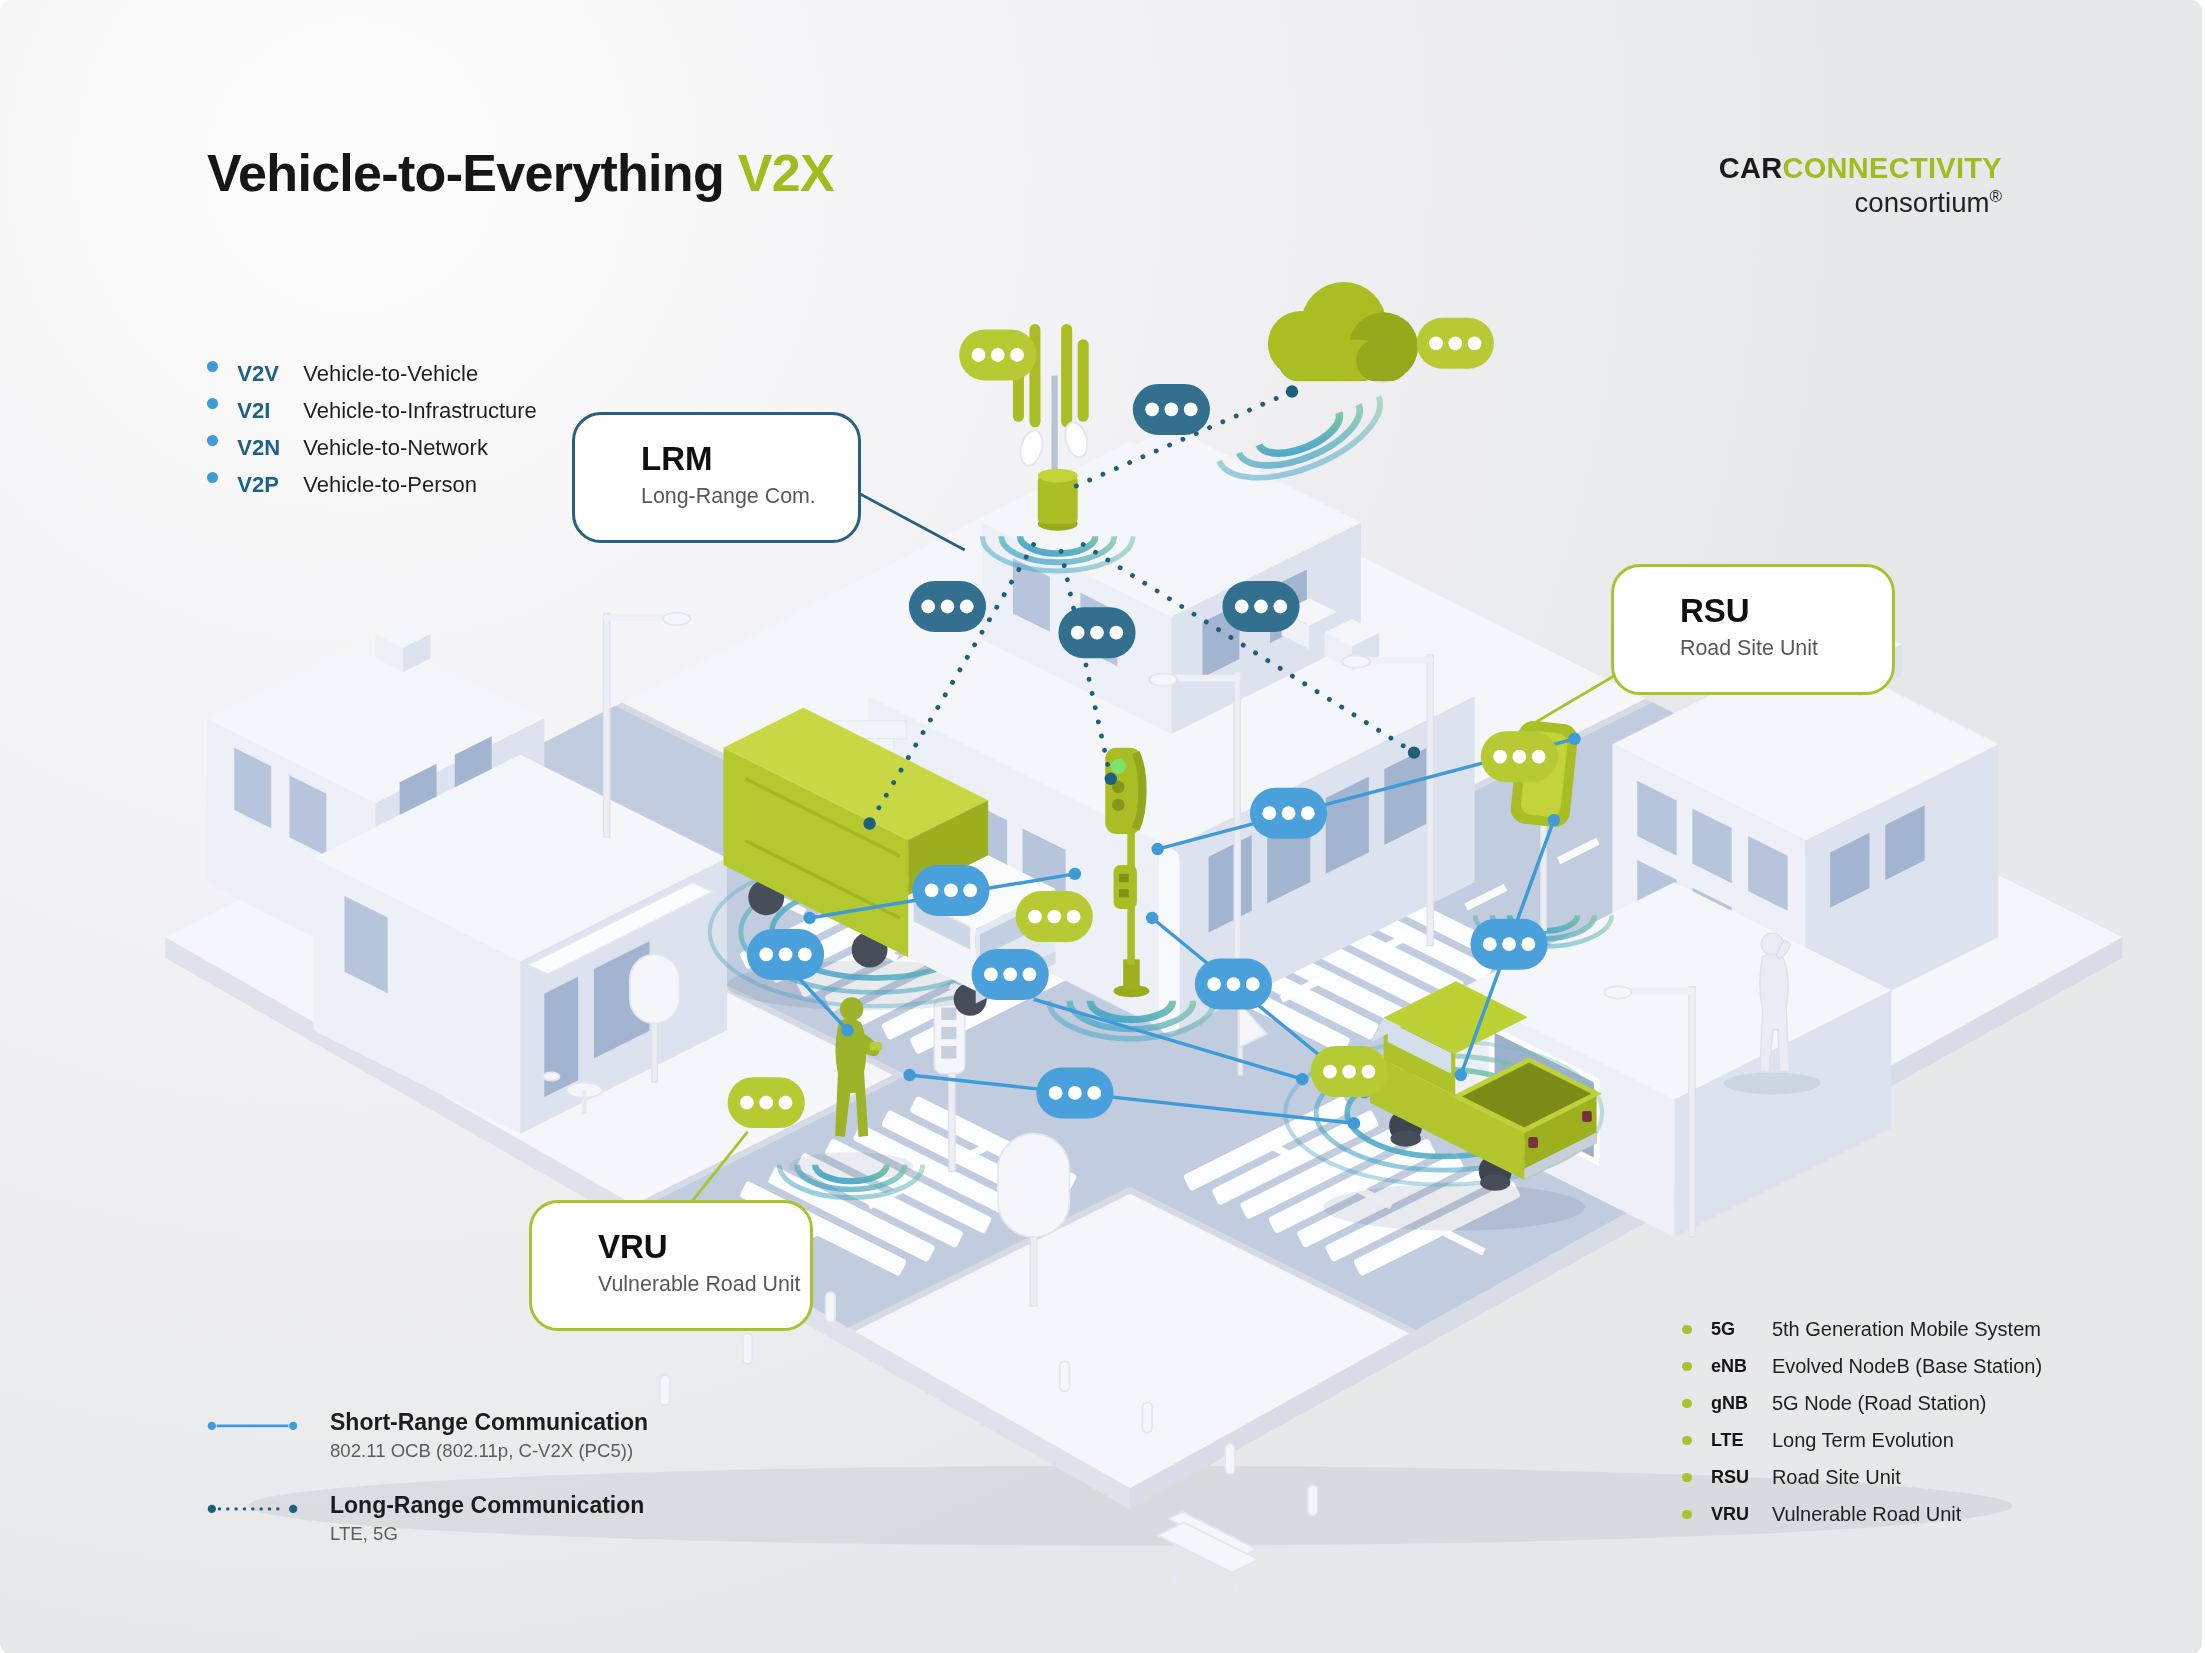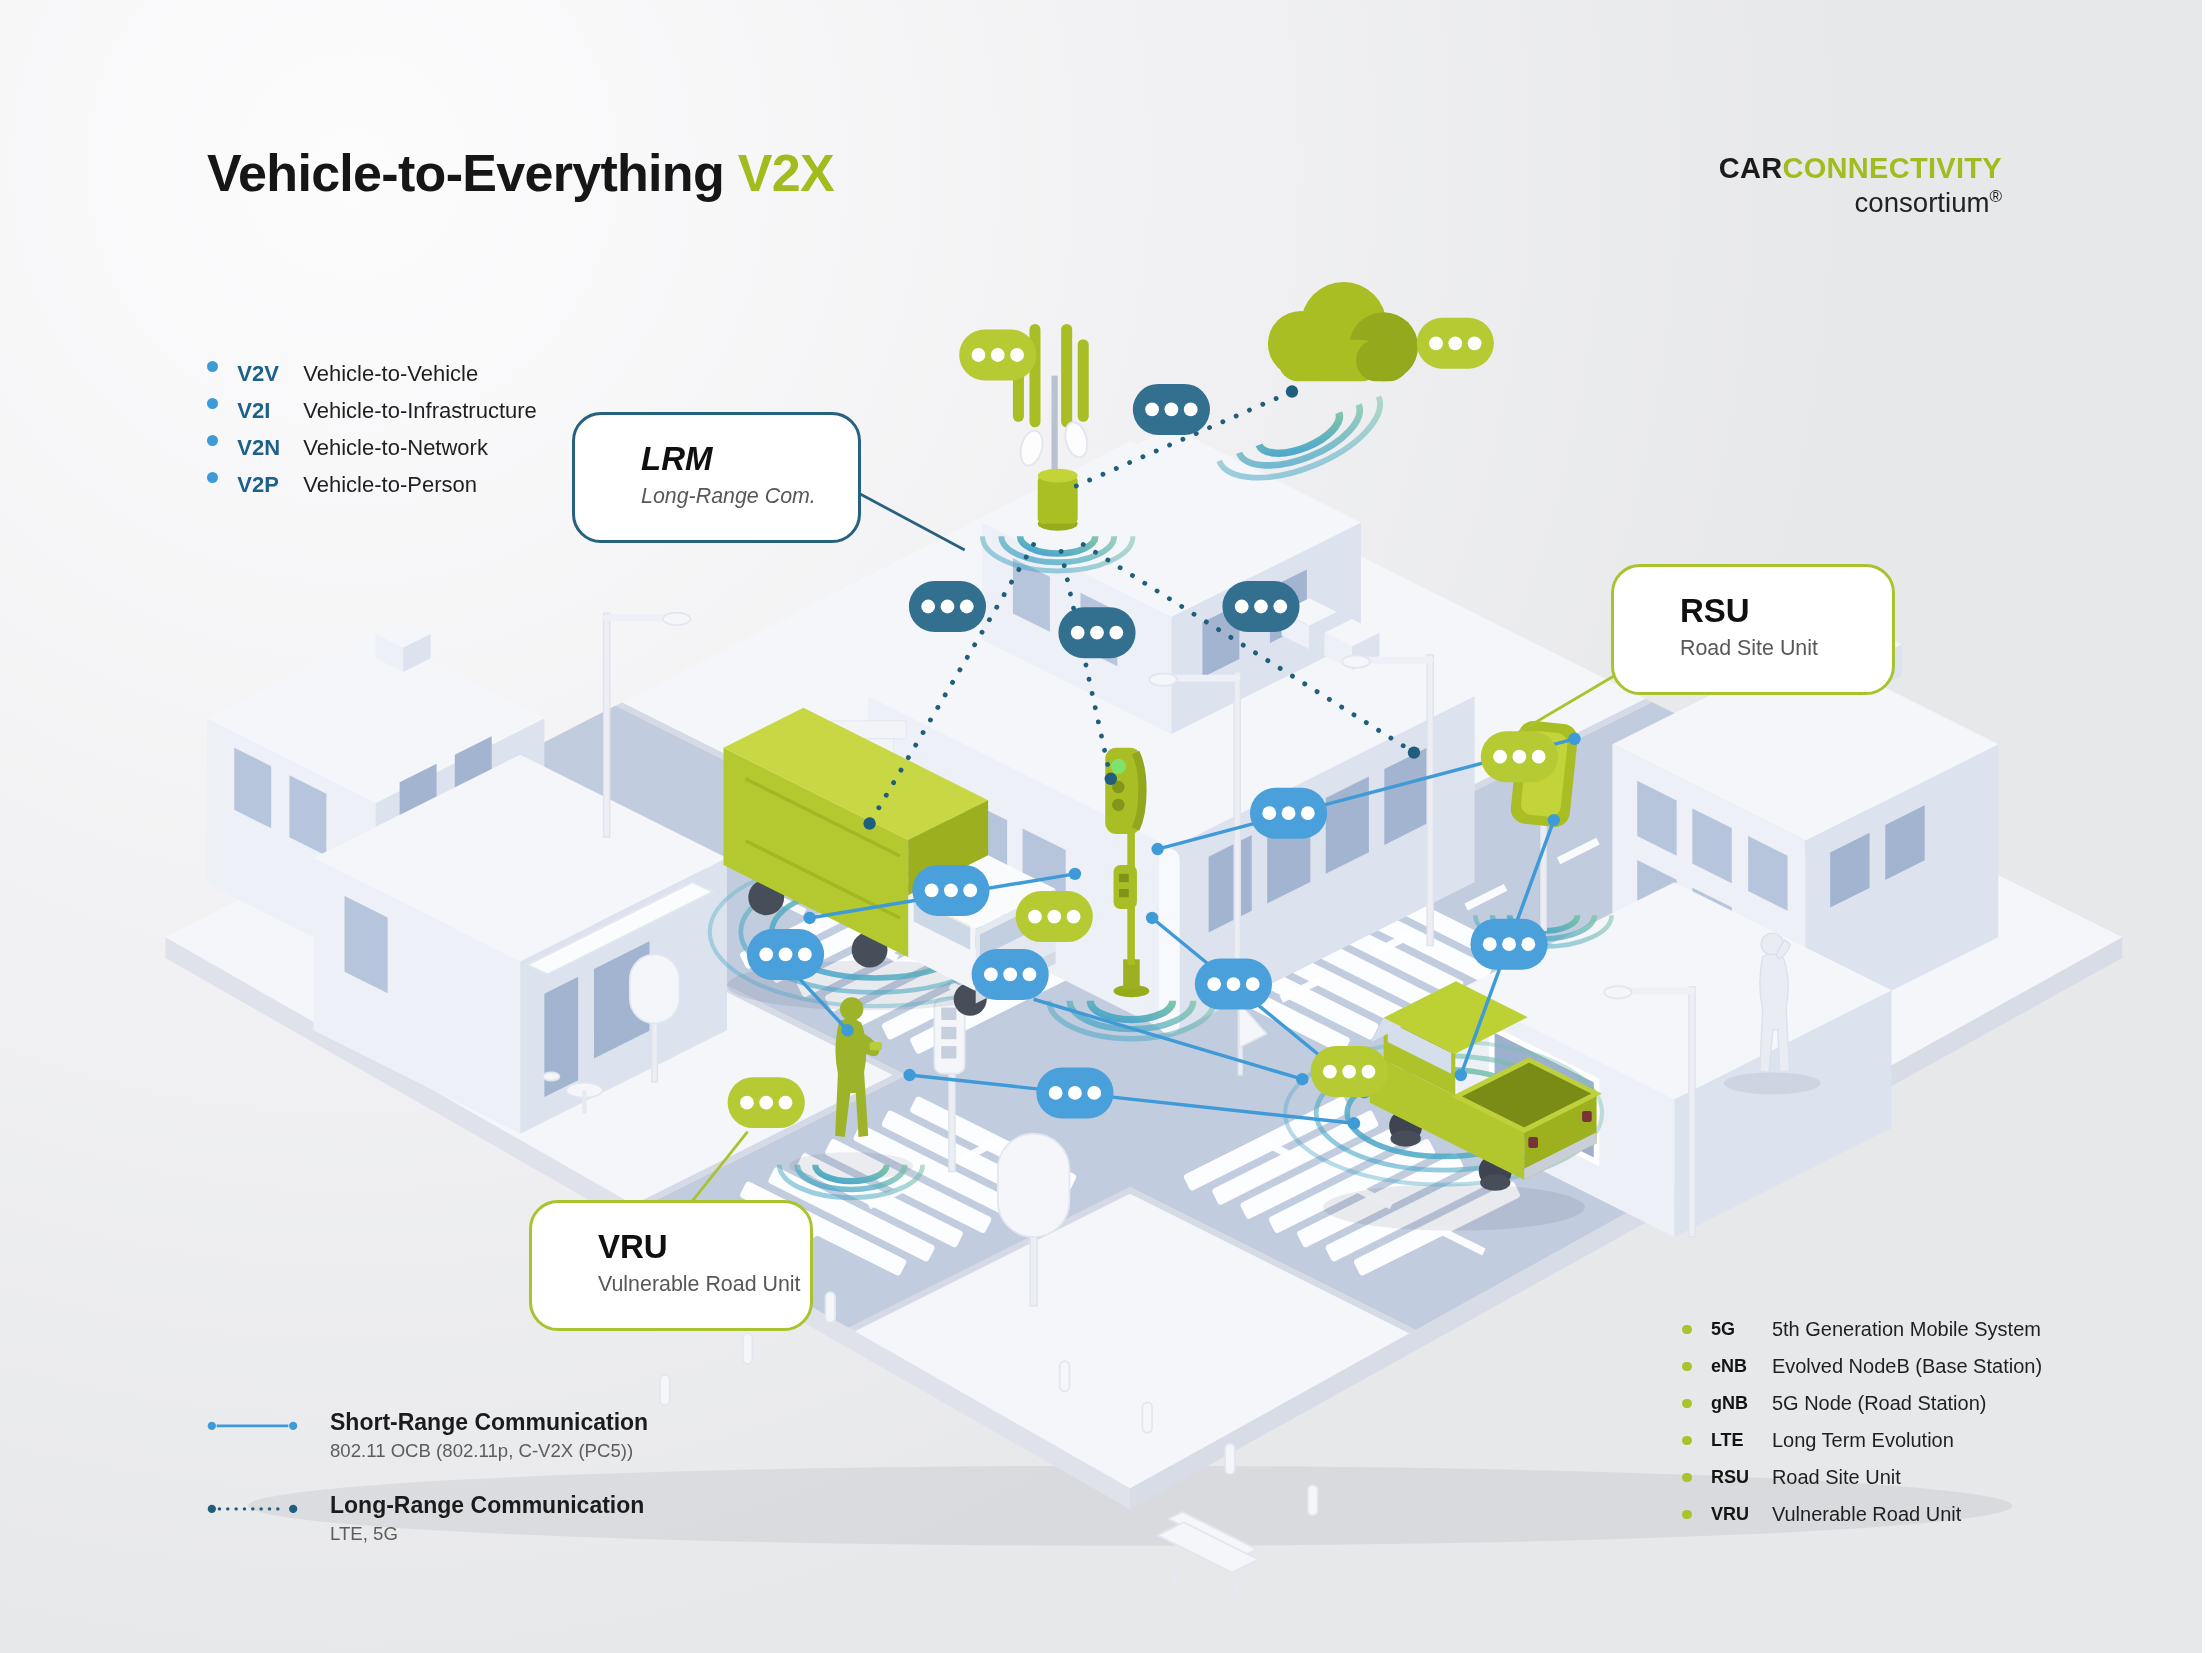--- a/index.html
+++ b/index.html
@@ -1,18 +1,18 @@
 <!DOCTYPE html>
 <html style="font-size:11px"><head>
 <meta charset="utf-8">
 <style>
   html,body{margin:0;padding:0;width:2205px;height:1654px;overflow:hidden;
     font-family:"Liberation Sans",sans-serif;}
   .canvas{position:relative;width:2202px;height:1654px;
-    background:radial-gradient(1516px at 16% 10%, #fcfcfd 0%, #f1f1f3 55%, #e7e8ea 100%);}
+    background:radial-gradient(1516px at 16% 10%, #fcfcfd 0%, #f1f1f3 55%, #e7e8ea 100%);border-radius:11px;}
   svg.scene{position:absolute;left:0;top:0;width:2205px;height:1654px;}
 
   
   .title-block{position:absolute;left:207px;top:146px;}
   .title-line{font-size:52px;font-weight:700;letter-spacing:-0.7px;color:#161616;line-height:1.05;}
   .title-accent{color:#a2bc20;}
   .subtitle{font-size:33px;font-weight:400;color:#3a3a3a;margin-top:6.9px;}
 
   .brand{position:absolute;right:200px;top:154px;text-align:right;line-height:1;}
   .brand-line1{font-size:29px;font-weight:700;letter-spacing:0.3px;color:#1b1b1b;}
@@ -23,21 +23,21 @@
   
   .v2x-legend{position:absolute;left:207px;top:361px;}
   .v2x-row{display:flex;align-items:flex-start;height:37px;}
   .dot-blue{width:11px;height:11px;border-radius:50%;background:#3f9ad8;margin-right:19.3px;flex:0 0 auto;}
   .v2x-abbr{width:66px;font-size:22px;font-weight:700;color:#1d6089;}
   .v2x-label{font-size:22px;color:#1f1f1f;}
 
   
   .callout{position:absolute;background:#fff;border-radius:29px;box-sizing:border-box;
     padding:25px 0 0 66px;}
-  .callout.blue{border:3.4px solid #26617f;font-style:italic;}
+  .callout.blue{border:3.4px solid #26617f;}
   .callout.green{border:3.4px solid #a9c32f;}
   .callout-title{font-size:33px;font-weight:700;color:#101010;}
   .callout-sub{font-size:21.4px;color:#585858;margin-top:5.5px;}
   #callout-lrm{left:572px;top:412px;width:289px;height:131px;}
   #callout-rsu{left:1611px;top:564px;width:284px;height:131px;}
   #callout-vru{left:529px;top:1200px;width:284px;height:131px;}
 
   
   .line-legend{position:absolute;left:207px;top:1409px;}
   .line-item{display:flex;align-items:flex-start;margin-bottom:30px;}

